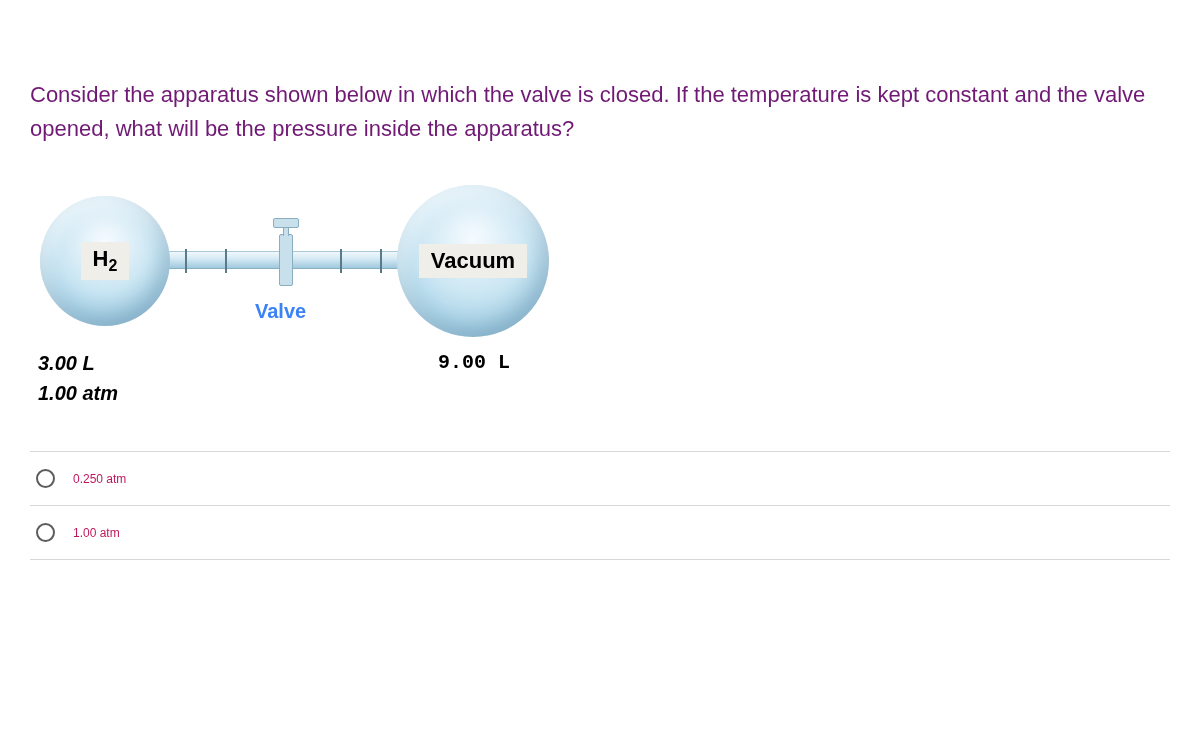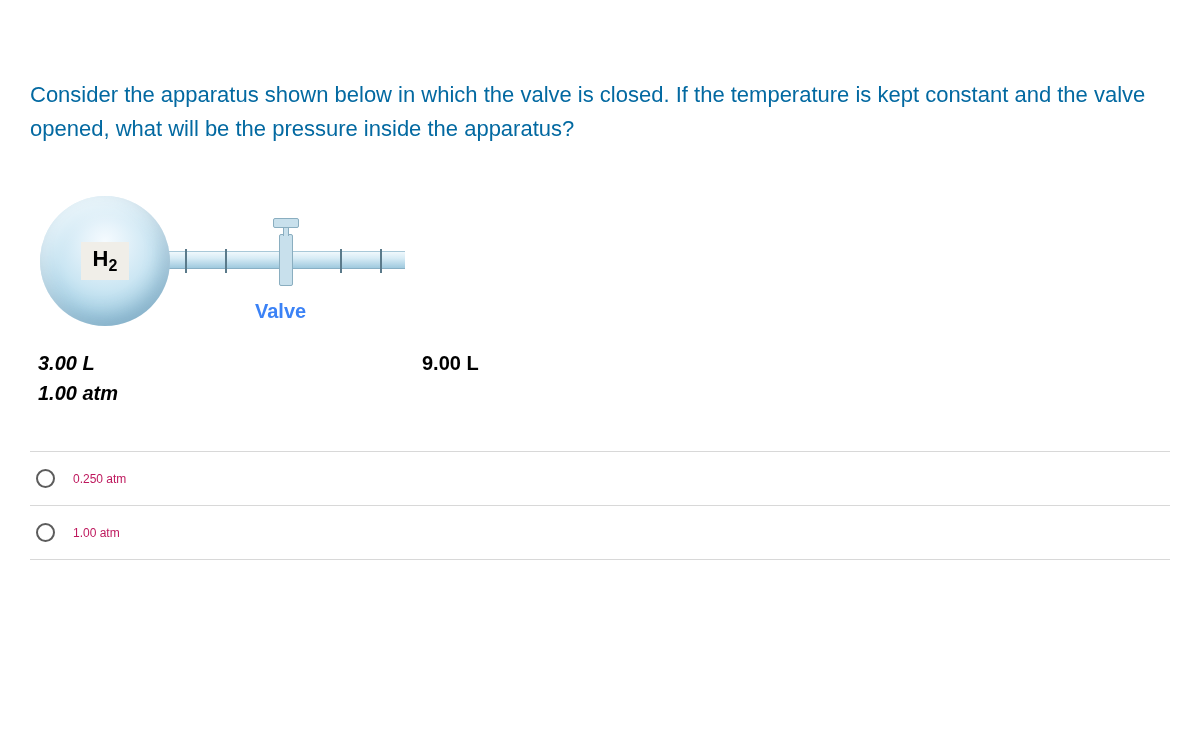--- a/index.html
+++ b/index.html
@@ -10,21 +10,21 @@
     background: #ffffff;
     color: #2b2b2b;
     width: 1200px;
   }
   .container {
     padding: 78px 30px 30px 30px;
   }
   .question-text {
     font-size: 22px;
     line-height: 1.55;
-    color: #0369a1;
+    color: #701a75;
     margin-bottom: 50px;
     font-weight: 400;
   }
   .apparatus {
     position: relative;
     height: 230px;
     margin-left: 0;
   }
   .bulb {
     position: absolute;
@@ -127,21 +127,22 @@
     color: #000;
     line-height: 1.5;
   }
   .info-left {
     top: 152px;
     left: 8px;
     font-style: italic;
   }
   .info-right {
     top: 152px;
-    left: 392px;
+    left: 408px;
+    font-family: Liberation Mono, monospace;
   }
   .options {
     margin-top: 25px;
     border-top: 1px solid #d8d8d8;
   }
   .option-row {
     display: flex;
     align-items: center;
     padding: 17px 6px;
     border-bottom: 1px solid #d8d8d8;
@@ -177,20 +178,23 @@
     <div class="valve-stem"></div>
     <div class="valve-top"></div>
     <div class="valve-label">Valve</div>
 
     <div class="bulb bulb-left">
       <div class="bulb-label">
         <span>H</span><sub>2</sub>
       </div>
     </div>
 
+    <div class="bulb bulb-right">
+      <div class="bulb-label">Vacuum</div>
+    </div>
 
     <div class="bulb-info info-left">
       <div>3.00 L</div>
       <div>1.00 atm</div>
     </div>
 
     <div class="bulb-info info-right">
       <div>9.00 L</div>
     </div>
   </div>

